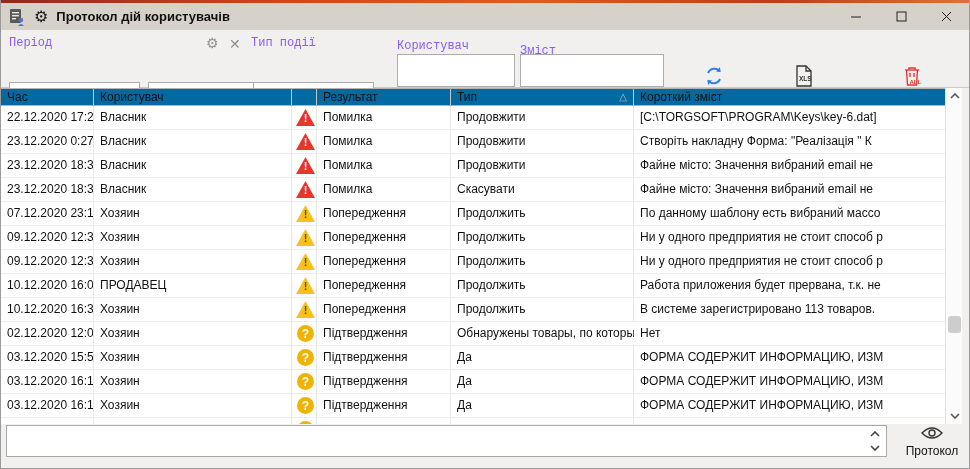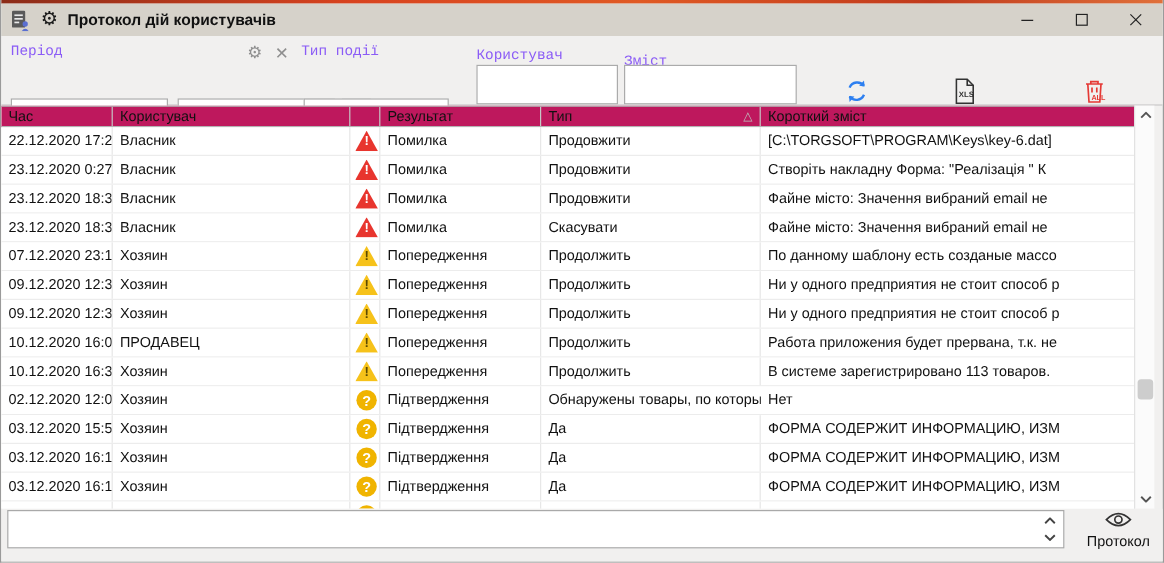--- a/index.html
+++ b/index.html
@@ -27,21 +27,21 @@
   .cal-icon { width:16px; height:16px; border:2px solid #111; border-top:5px solid #111; border-radius:2px; font-size:8px; font-weight:bold; color:#111; display:flex; align-items:center; justify-content:center; }
   .combo { position:absolute; left:252px; top:52px; width:121px; height:24px; background:#fff; border:1px solid #ababab; display:flex; align-items:center; justify-content:flex-end; cursor:pointer; }
   .combo svg, .spin svg { stroke:#444; stroke-width:1.6; fill:none; }
   .combo-x { position:absolute; left:380px; top:56px; color:#555; font-size:15px; cursor:pointer; }
   .tool-btn { position:absolute; top:34px; display:flex; flex-direction:column; align-items:center; gap:3px; cursor:pointer; font-size:12px; color:#111; }
   .tool-btn .ic { height:24px; display:flex; align-items:center; justify-content:center; }
 
   
   .grid { position:absolute; left:0; top:88px; width:945px; height:336px; background:#fff; overflow:hidden; }
   .grid-header, .grid-row { display:grid; grid-template-columns:93px 198px 25px 134px 183px 1fr; }
-  .grid-header { height:18px; background:#be185d; border-top:1px solid #b3b3b3; border-bottom:1px solid #b3b3b3; font-size:12px; color:#111; }
+  .grid-header { height:18px; background:#0369a1; border-top:1px solid #b3b3b3; border-bottom:1px solid #b3b3b3; font-size:12px; color:#111; }
   .grid-header .hc { padding:1px 4px 0 6px; border-right:1px solid #c6c6c6; white-space:nowrap; overflow:hidden; position:relative; }
   .sort-tri { position:absolute; right:6px; top:2px; color:#bdbdbd; font-size:10px; }
   .grid-row { height:24px; border-bottom:1px solid #ececec; font-size:12px; color:#111; background:#fff; }
   .grid-row .c { padding:4px 4px 0 6px; border-right:1px solid #e7e7e7; white-space:nowrap; overflow:hidden; }
   .grid-row.partial { height:6px; border-bottom:none; }
   .c.icon-cell { padding:3px 0 0 3px; display:flex; justify-content:center; }
 
   .sev { position:relative; width:19px; height:17px; display:inline-block; flex:none; }
   .sev.error::before, .sev.warning::before { content:""; position:absolute; inset:0; clip-path:polygon(50% 0,100% 100%,0 100%); }
   .sev.error::before { background:#e8352e; }
@@ -231,21 +231,21 @@
     </div>
 
     <div class="grid-row">
       <div class="c">07.12.2020 23:19:06</div>
       <div class="c">Хозяин</div>
       <div class="c icon-cell">
             <span class="sev warning"></span>
           </div>
       <div class="c">Попередження</div>
       <div class="c">Продолжить</div>
-      <div class="c" style="border-right:none;">По данному шаблону есть созданые массо</div>
+      <div class="c" style="border-right:none;">По данному шаблону есть вибраний массо</div>
     </div>
 
     <div class="grid-row">
       <div class="c">09.12.2020 12:30:58</div>
       <div class="c">Хозяин</div>
       <div class="c icon-cell">
             <span class="sev warning"></span>
           </div>
       <div class="c">Попередження</div>
       <div class="c">Продолжить</div>

